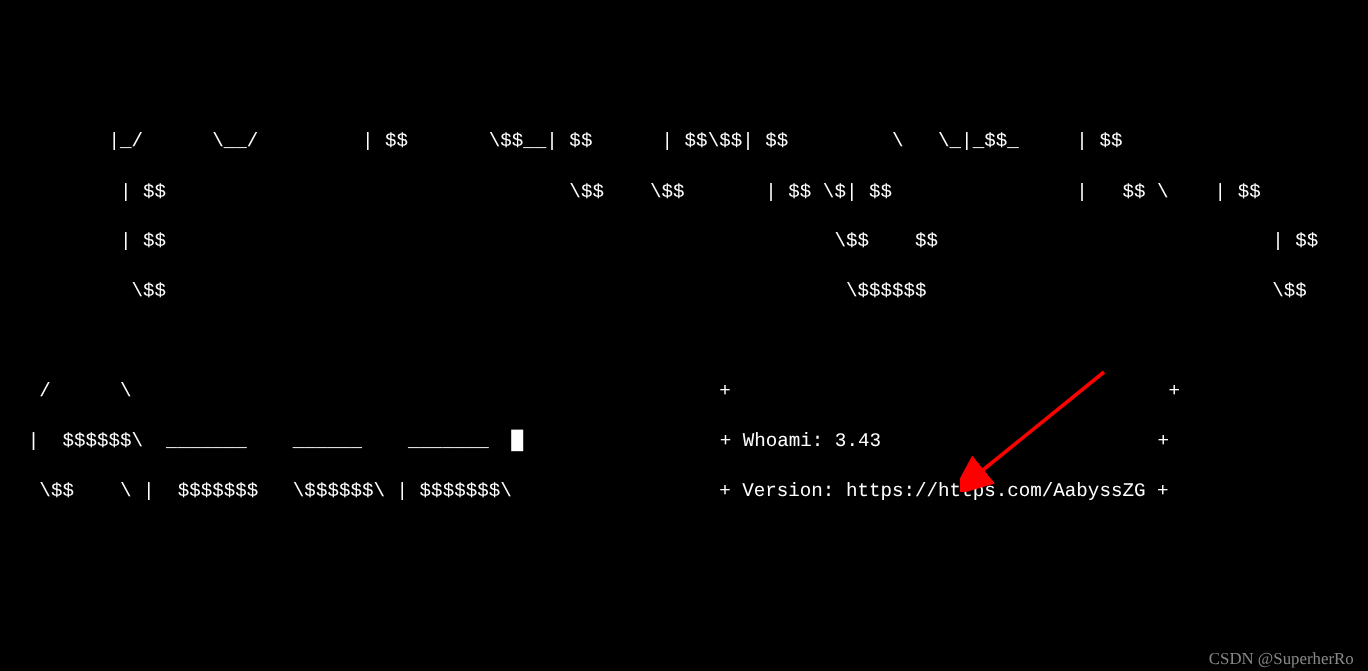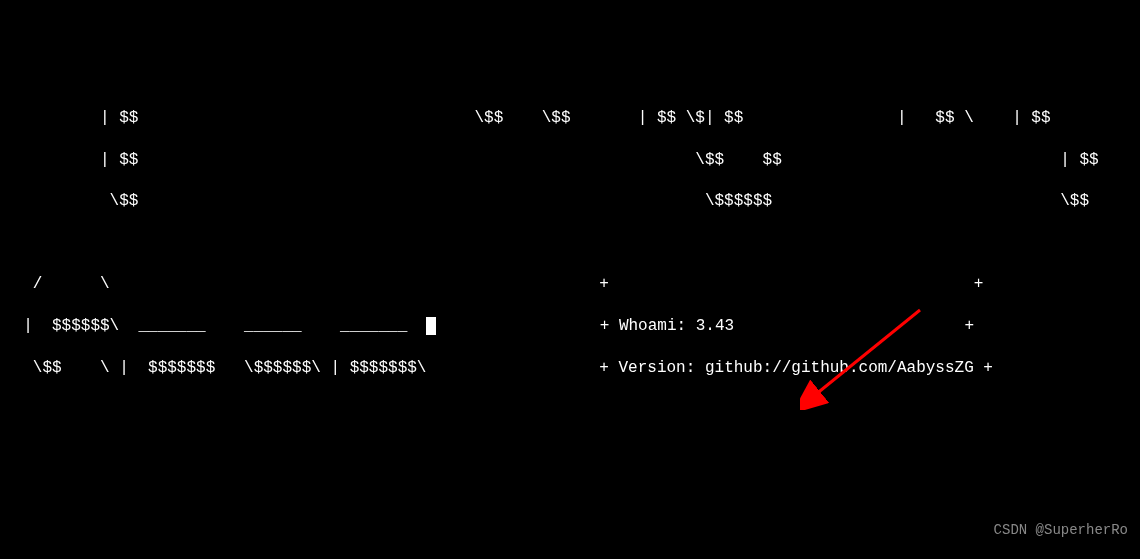--- a/index.html
+++ b/index.html
@@ -26,49 +26,50 @@
     }
     .cursor {
       background: #ffffff;
       display: inline-block;
       width: 10px;
       height: 18px;
       vertical-align: middle;
     }
     .watermark {
       position: absolute;
-      bottom: 20px;
+      bottom: 0;
       right: 12px;
       color: #888888;
       font-size: 14px;
-      font-family: Liberation Mono, monospace;
+      font-family: Liberation Serif, serif;
     }
     .arrow-annotation {
       position: absolute;
       top: 300px;
       left: 800px;
       pointer-events: none;
     }
     .line-row {
       display: block;
     }
   </style>
 </head>
 <body>
 
 
 
 <div class="ascii-art">
+<span class="line-row">         |_/      \__/         | $$       \$$__| $$      | $$\$$| $$         \   \_|_$$_     | $$</span>
 <span class="line-row">          | $$                                   \$$    \$$       | $$ \$| $$                |   $$ \    | $$</span>
 <span class="line-row">          | $$                                                          \$$    $$                             | $$</span>
 <span class="line-row">           \$$                                                           \$$$$$$                              \$$</span>
 <span class="line-row"> </span>
 <span class="line-row"><span>   /      \                               </span>                    +                                      +</span>
 <span class="line-row"><span>  |  $$$$$$\  _______    ______    _______  </span><span class="cursor"></span>                 + <span>Whoami</span>: <span>3.43</span>                        +</span>
-<span class="line-row"><span>   \$$    \ |  $$$$$$$   \$$$$$$\ | $$$$$$$\</span>                  + <span>Version</span>: <span>github://github.com/AabyssZG</span> +</span>
+<span class="line-row"><span>   \$$    \ |  $$$$$$$   \$$$$$$\ | $$$$$$$\</span>                  + <span>Version</span>: <span>https://https.com/AabyssZG</span> +</span>
 
 
 
 
 </div>
 
 
 <svg class="arrow-annotation" width="130" height="110" viewBox="0 0 130 110">
   <defs>
     <marker id="arrowhead" markerWidth="12" markerHeight="10" refX="2" refY="5" orient="auto">

